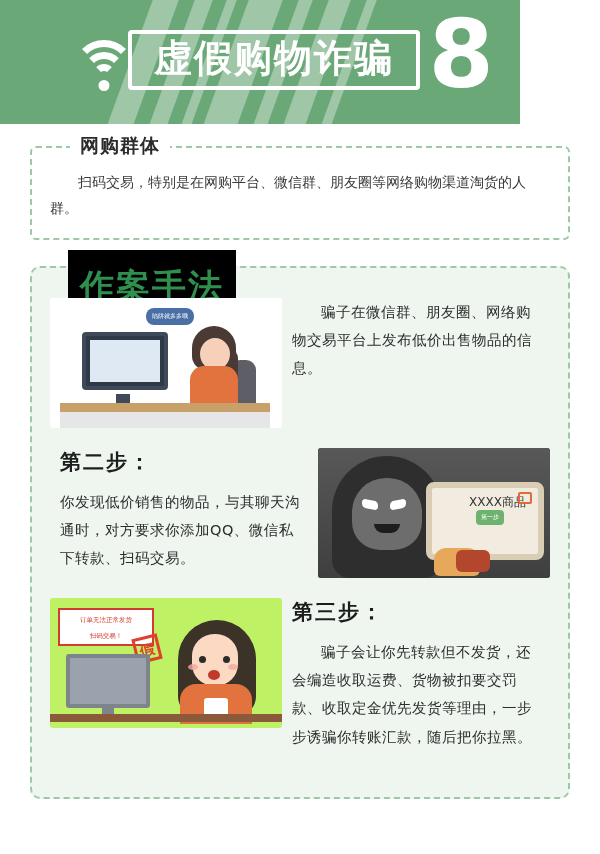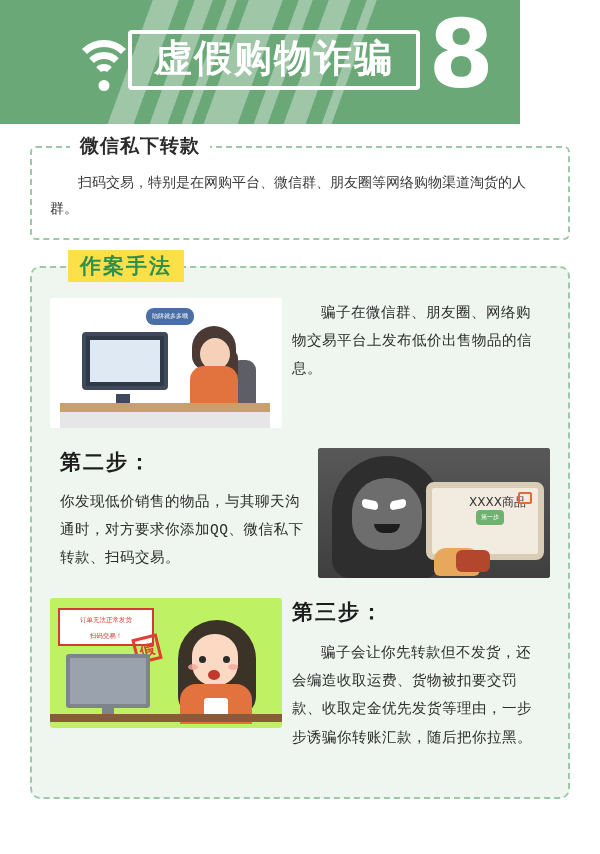--- a/index.html
+++ b/index.html
@@ -115,24 +115,24 @@
     position: relative;
     margin: 26px 30px 0 30px;
     background: #eef6ef;
     border: 2px dashed #9ec9a9;
     border-radius: 10px;
     padding: 30px 18px 26px 18px;
   }
   .sec2-title {
     position: absolute;
     top: -18px; left: 36px;
-    background: #fde047;
-    padding: 2px 12px;
-    font-family: "DejaVu Sans", sans-serif;
-    font-size: 21px;
+    background: #000000;
+    padding: 14px 12px;
+    font-family: "DejaVu Sans", sans-serif;
+    font-size: 34px;
     font-weight: bold;
     color: #2f8f4e;
     letter-spacing: 2px;
   }
 
   .step {
     display: flex;
     align-items: flex-start;
     margin-bottom: 20px;
   }
@@ -150,21 +150,21 @@
     margin-bottom: 12px;
   }
   .step-body {
     font-family: "DejaVu Sans", sans-serif;
     font-size: 14.5px;
     line-height: 1.95;
     color: #2d2d2d;
     text-indent: 29px;
     letter-spacing: .5px;
   }
-  .step-body.noindent { text-indent: 0; font-family: Liberation Mono, monospace; }
+  .step-body.noindent { text-indent: 0; }
   .illus {
     flex: 0 0 232px;
     width: 232px; height: 130px;
     border-radius: 3px;
     position: relative;
     overflow: hidden;
     background: #ffffff;
   }
 
   
@@ -245,21 +245,21 @@
     </div>
 
     <div class="title-plate">
       <div class="t">虚假购物诈骗</div>
     </div>
 
     <div class="big-number">8</div>
   </div>
 
   <div class="sec1">
-    <div class="sec1-title">微信私下转款</div>
+    <div class="sec1-title">网购群体</div>
     <div class="sec1-body">扫码交易，特别是在网购平台、微信群、朋友圈等网络购物渠道淘货的人群。</div>
   </div>
 
   <div class="sec2">
     <div class="sec2-title">作案手法</div>
 
     <div class="step">
       <div class="illus il1">
         <div class="wall"></div>
         <div class="monitor">

